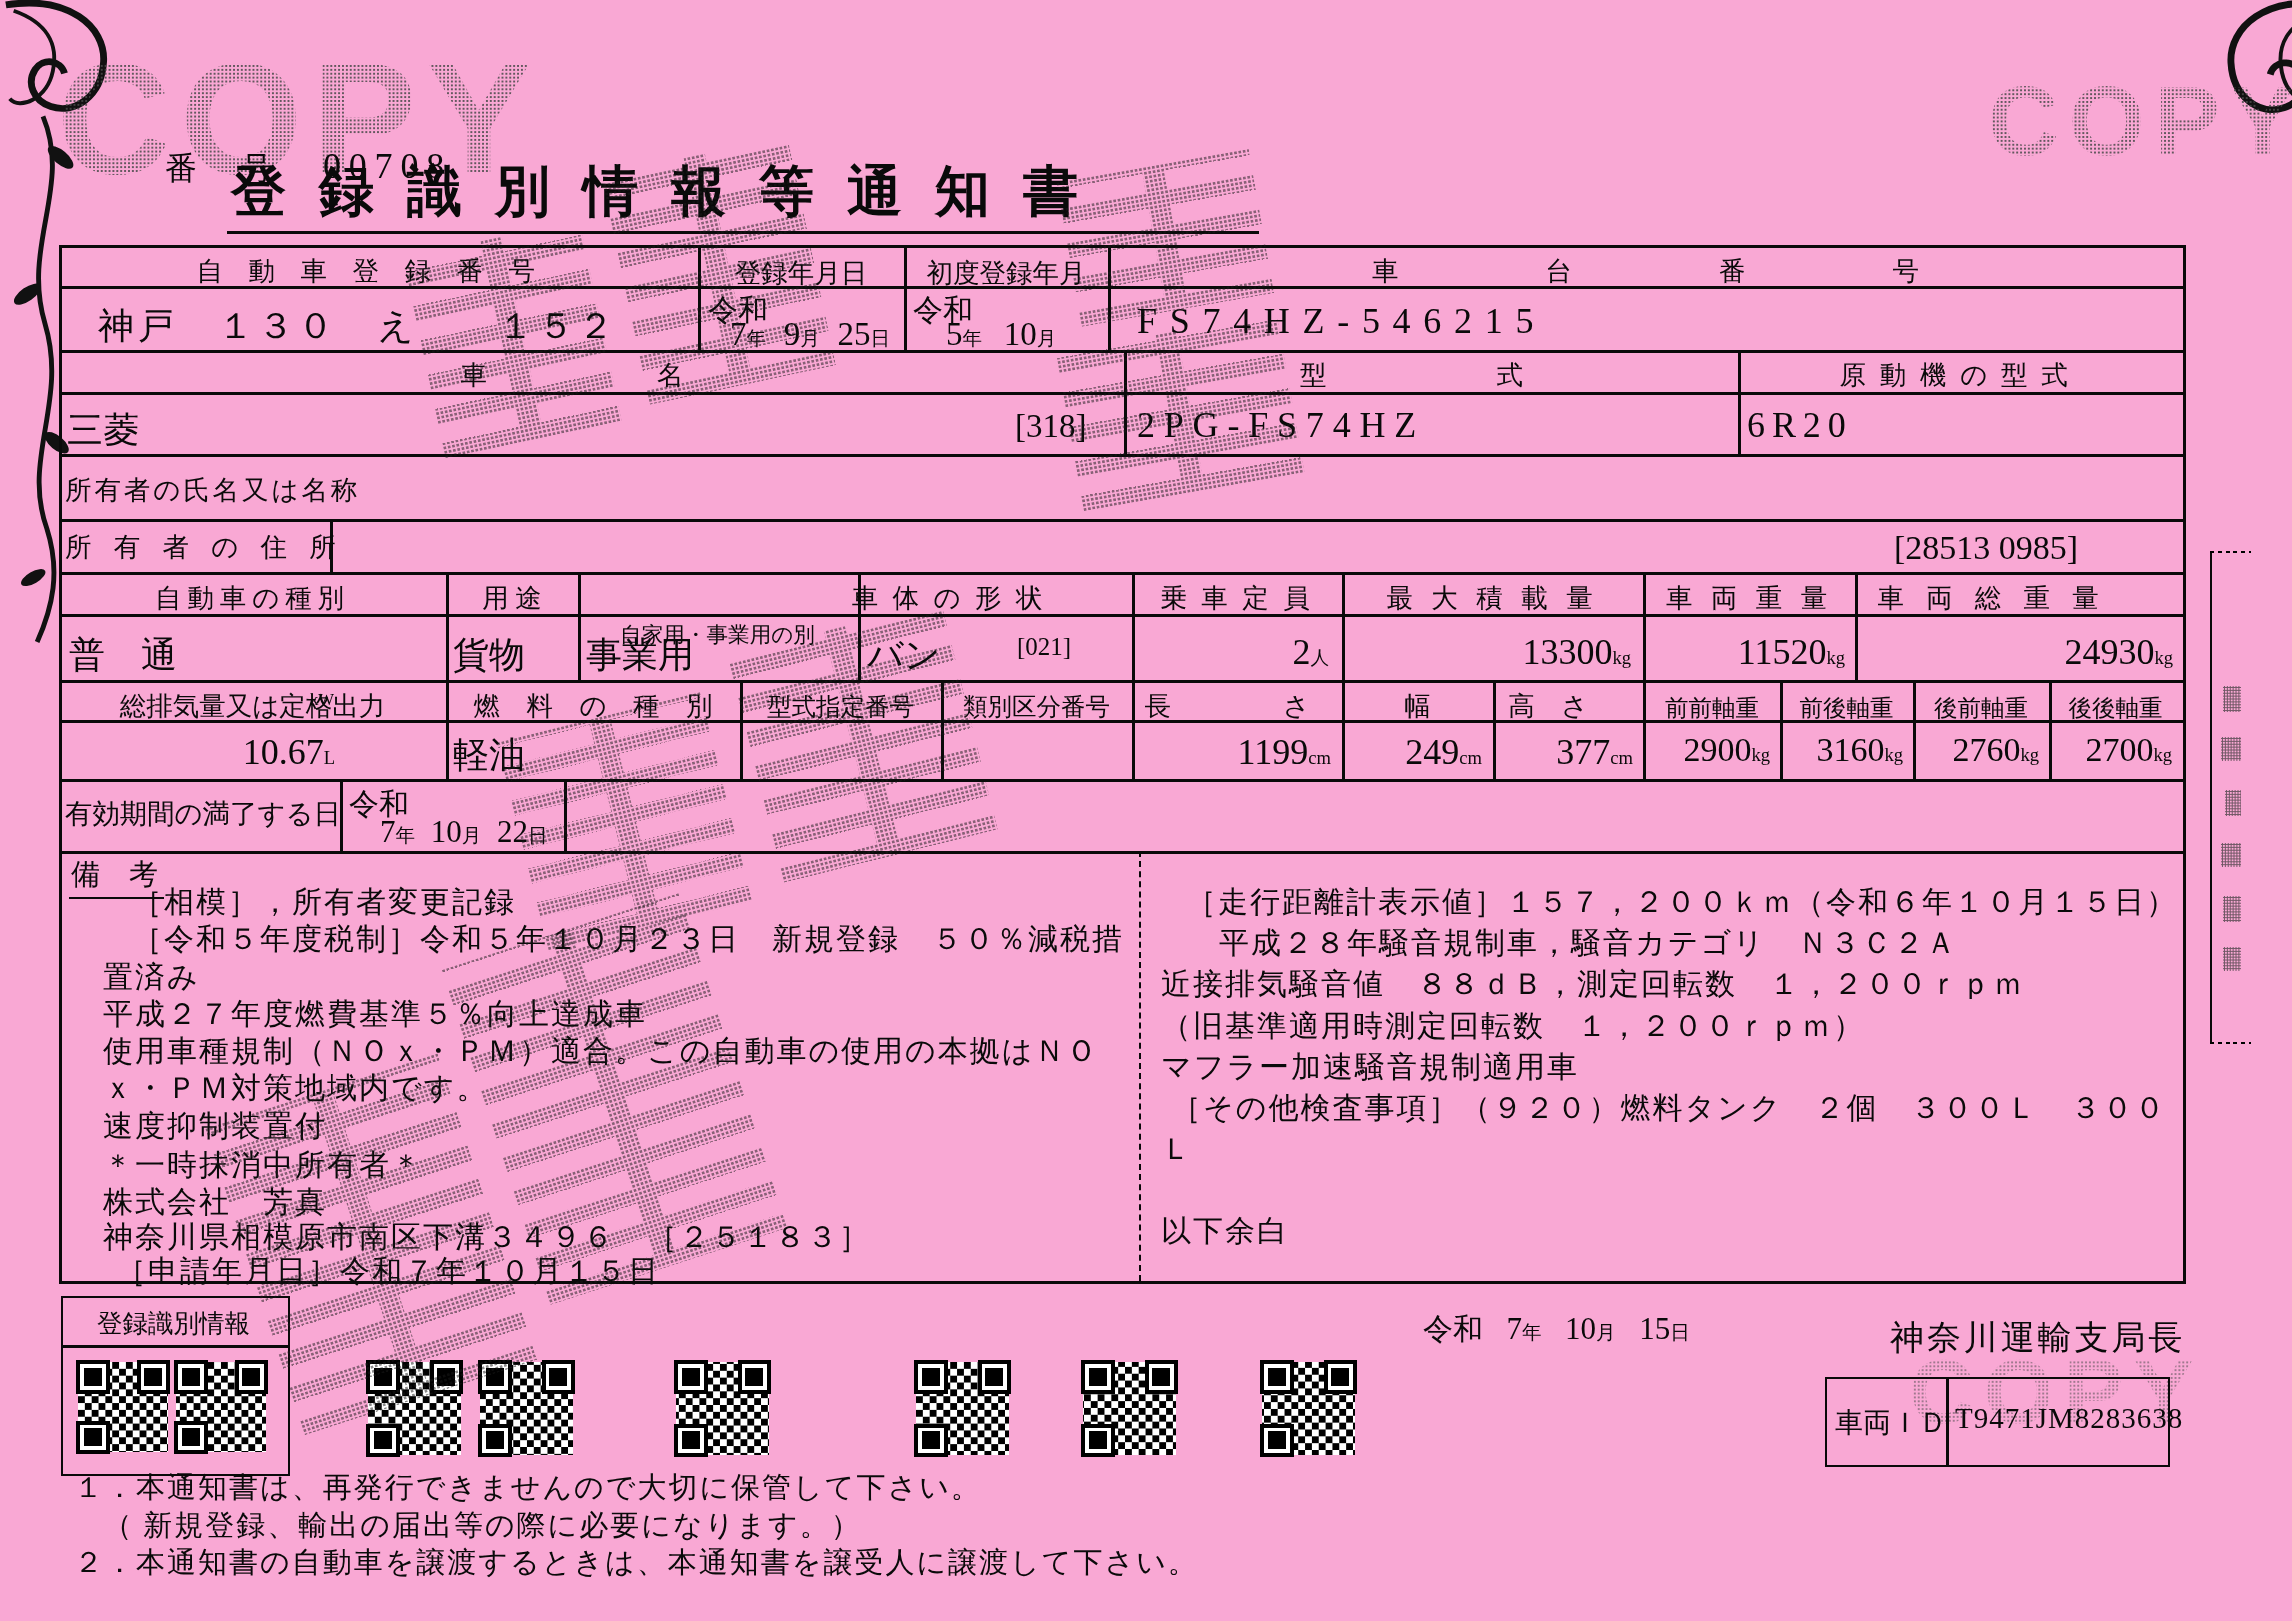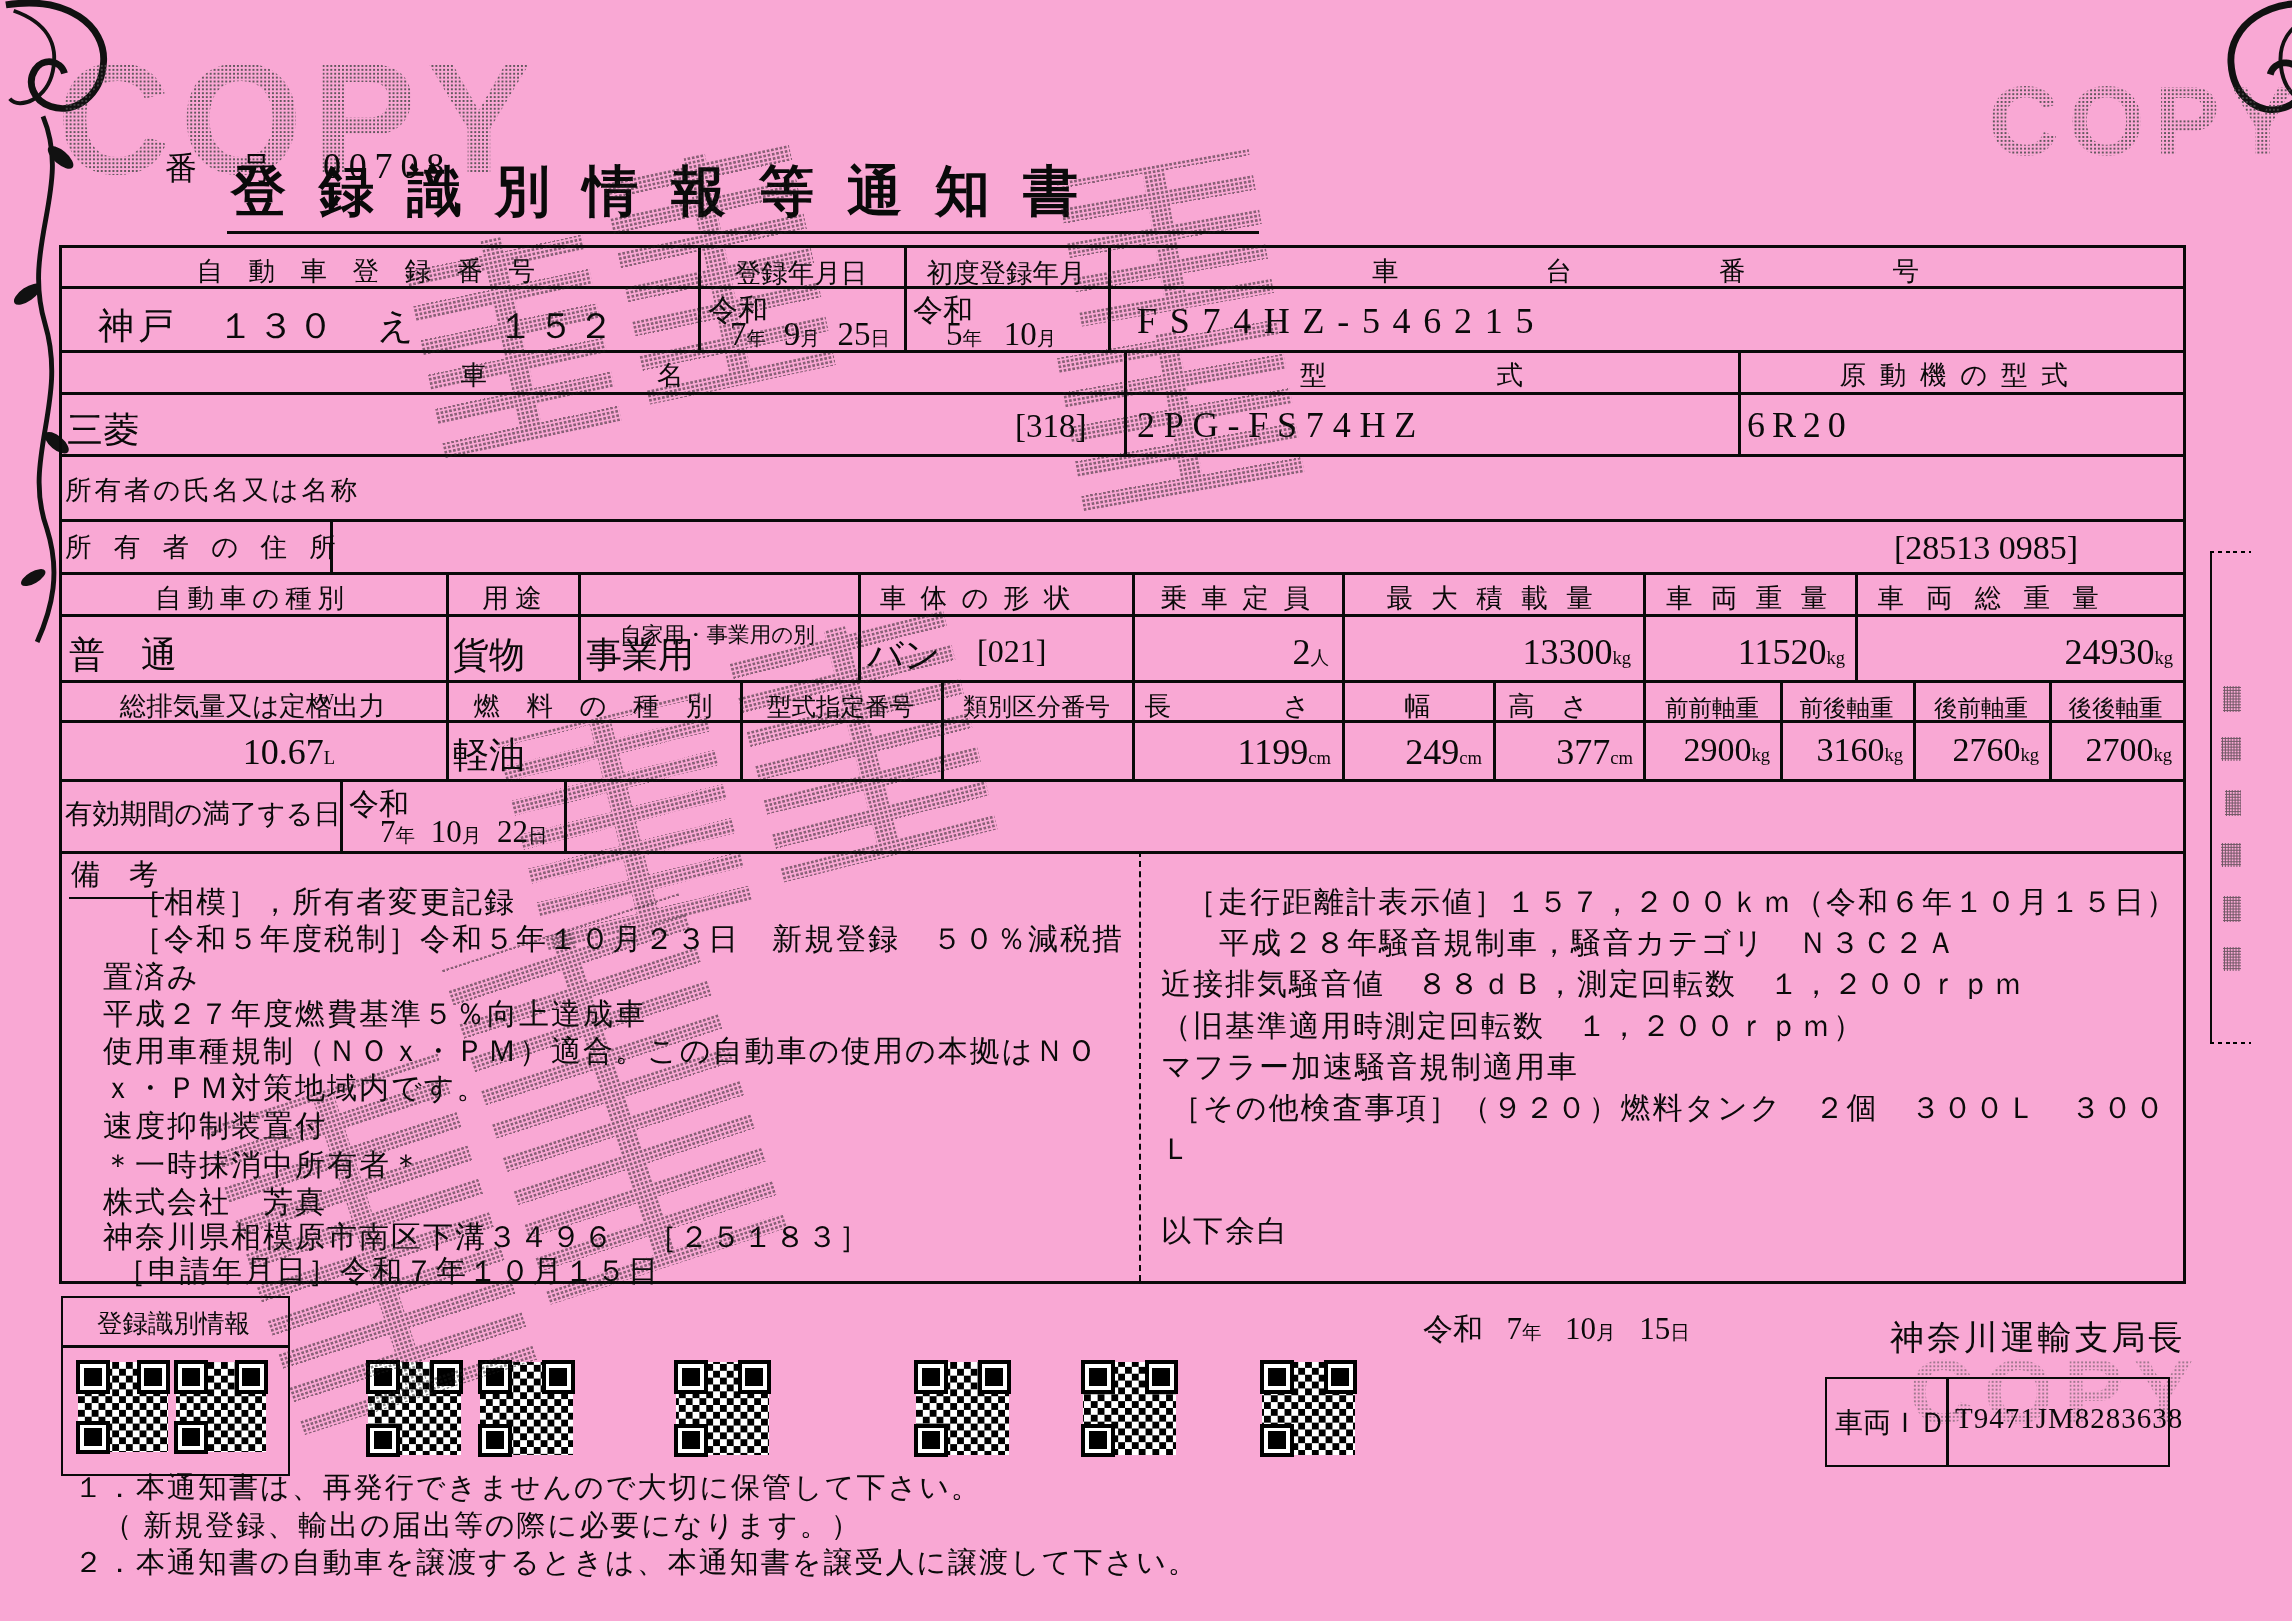--- a/index.html
+++ b/index.html
@@ -149,31 +149,31 @@
   <div class="abs val" style="left:1137px;top:404px;letter-spacing:8.8px">2PG-FS74HZ</div>
   <div class="abs val" style="left:1747px;top:404px;letter-spacing:6.9px">6R20</div>
 
   <div class="abs lbl" style="left:65px;top:472px;letter-spacing:2.9px">所有者の氏名又は名称</div>
   <div class="abs lbl" style="left:65px;top:529px;letter-spacing:7.8px">所 有 者 の 住 所</div>
   <div class="abs" style="left:1894px;top:529px;font-size:34px">[28513 0985]</div>
 
   <div class="abs lbl ctr" style="left:59px;top:580px;width:387px;letter-spacing:5.9px">自動車の種別</div>
   <div class="abs lbl ctr" style="left:446px;top:580px;width:132px">用 途</div>
   <div class="abs lbl-s ctr" style="left:578px;top:584px;width:279px">自家用・事業用の別</div>
-  <div class="abs lbl ctr" style="left:858px;top:580px;width:238px;letter-spacing:3.9px">車 体 の 形 状</div>
+  <div class="abs lbl ctr" style="left:830px;top:580px;width:238px;letter-spacing:3.9px">車 体 の 形 状</div>
   <div class="abs lbl ctr" style="left:1132px;top:580px;width:210px;letter-spacing:3.9px">乗 車 定 員</div>
   <div class="abs lbl ctr" style="left:1342px;top:580px;width:301px;letter-spacing:5.9px">最 大 積 載 量</div>
   <div class="abs lbl ctr" style="left:1643px;top:580px;width:213px;letter-spacing:5.9px">車 両 重 量</div>
   <div class="abs lbl ctr" style="left:1855px;top:580px;width:274px;letter-spacing:7.8px">車 両 総 重 量</div>
 
   <div class="abs val" style="left:69px;top:631px">普　通</div>
   <div class="abs val" style="left:453px;top:631px">貨物</div>
   <div class="abs val" style="left:586px;top:631px">事業用</div>
   <div class="abs val" style="left:867px;top:631px">バン</div>
-  <div class="abs" style="left:977px;top:633px;font-size:32px">[021]</div>
+  <div class="abs" style="left:1017px;top:633px;font-size:25px">[021]</div>
   <div class="abs val rgt" style="left:1137px;top:631px;width:192px">
        <span>2</span><span class="unit">人</span></div>
   <div class="abs val rgt" style="left:1347px;top:631px;width:284px">
        <span>13300</span><span class="unit">kg</span></div>
   <div class="abs val rgt" style="left:1649px;top:631px;width:196px">
        <span>11520</span><span class="unit">kg</span></div>
   <div class="abs val rgt" style="left:1861px;top:631px;width:312px">
        <span>24930</span><span class="unit">kg</span></div>
 
   <div class="abs lbl ctr" style="left:59px;top:688px;width:387px">総排気量又は定格出力</div>

